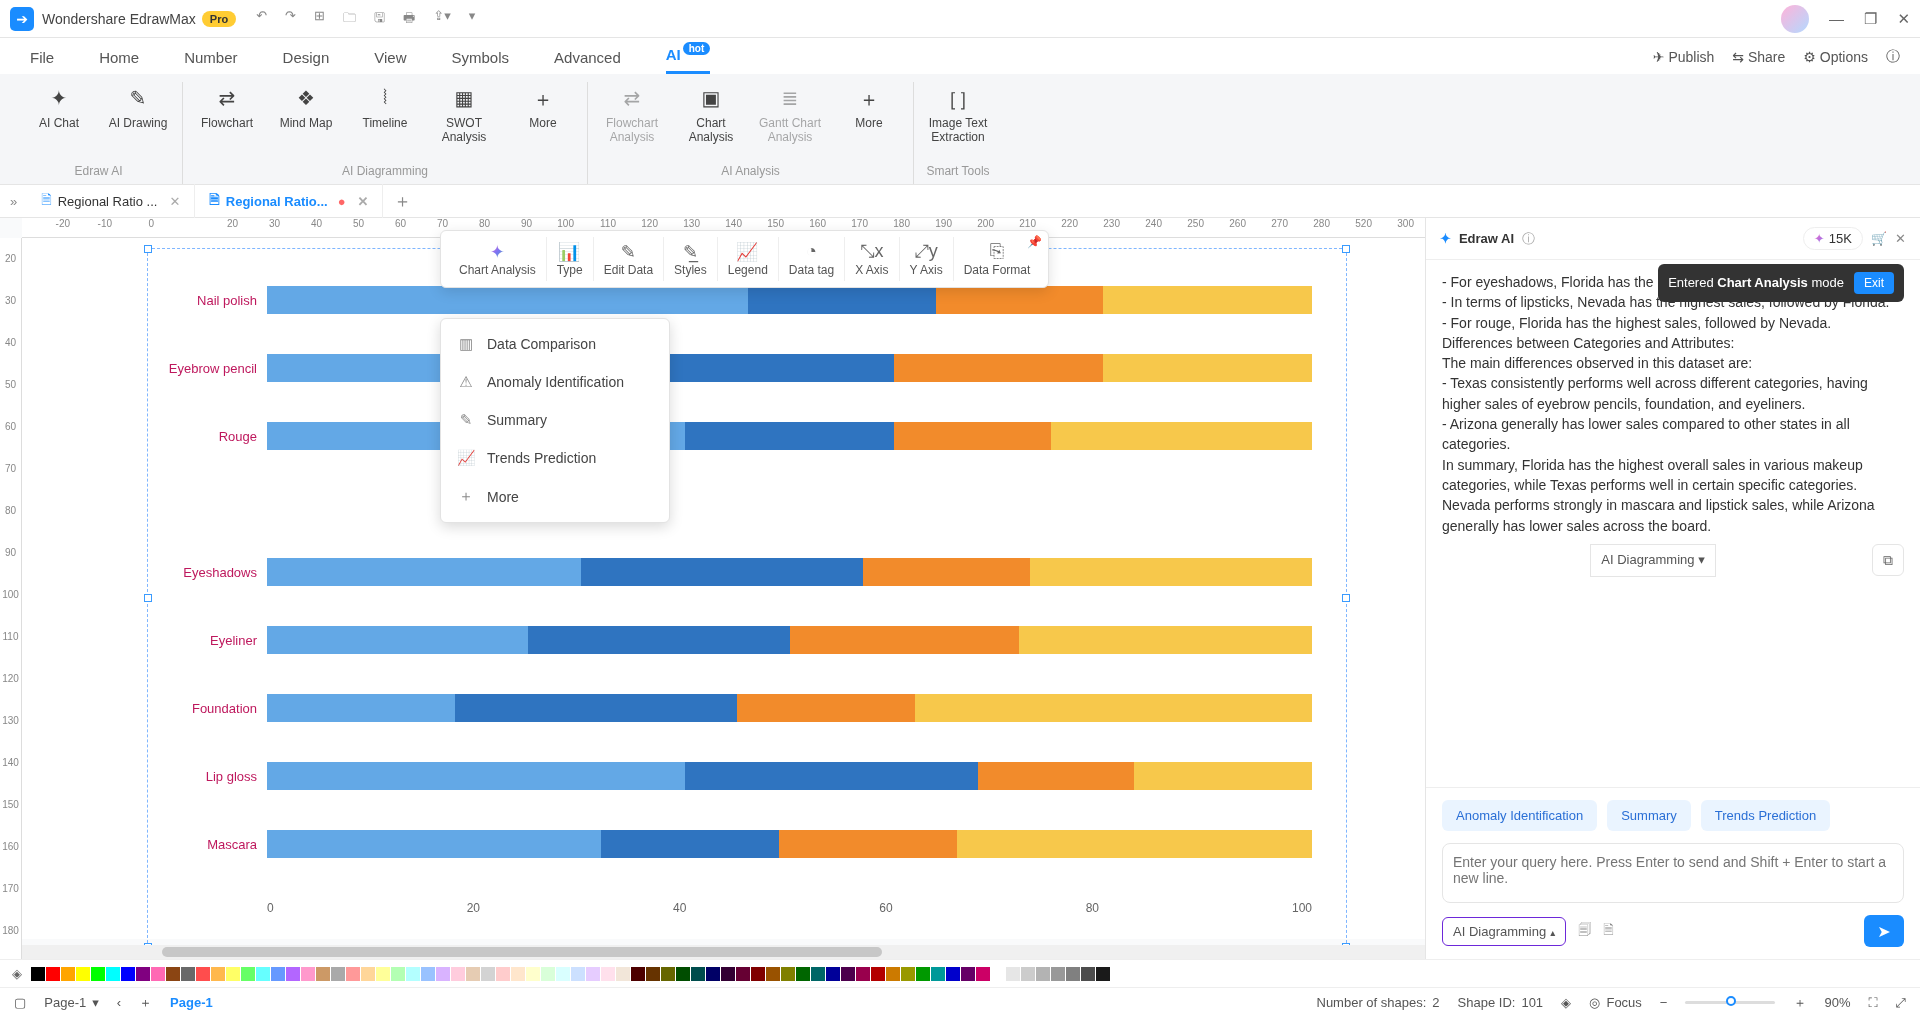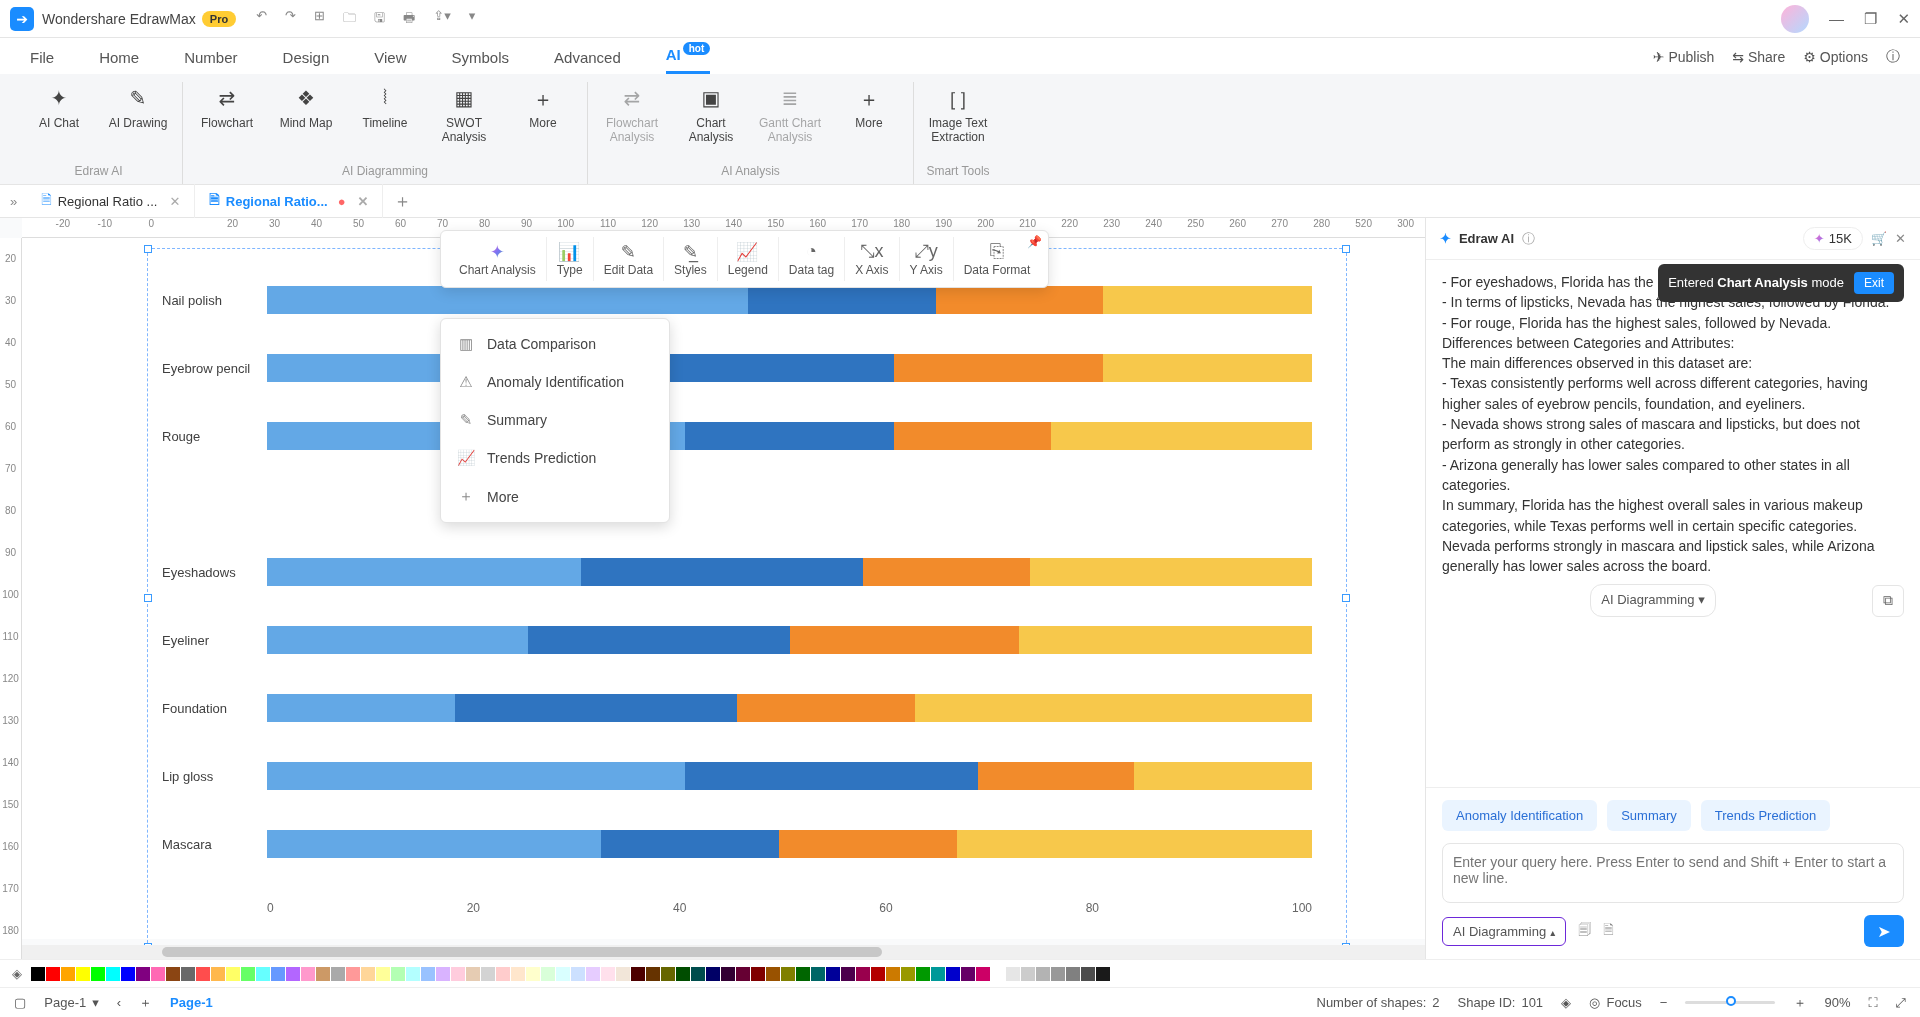--- a/index.html
+++ b/index.html
@@ -53,21 +53,21 @@
 
 #canvas { position:absolute; left:22px; top:20px; right:0; bottom:20px; background:#fff; }
 .selbox{ position:absolute; left:125px; top:10px; width:1200px; height:700px; border:1px dashed #7fb6ff; }
 .handle{ position:absolute; width:8px; height:8px; background:#fff; border:1px solid #3a9bff; }
 
 
 #chart { position:absolute; left:140px; top:45px; width:1150px; height:660px; }
 .legend { position:absolute; top:-26px; left:50%; transform:translateX(-50%); display:flex; gap:24px; font-size:14px; color:#555;}
 .legend .sw{ display:inline-block; width:12px; height:12px; border-radius:50%; margin-right:6px; vertical-align:middle;}
 .catrow { position:absolute; left:0; right:0; height:34px; display:flex; align-items:center; }
-.catlabel { width:105px; font-size:13px; color:#404040; padding-right:10px;}
+.catlabel { width:105px; text-align:right; font-size:13px; color:#be185d; padding-right:10px;}
 .barstack { flex:1; height:28px; display:flex; }
 .seg { height:100%; }
 .xaxis{ position:absolute; bottom:0; left:105px; right:0; display:flex; justify-content:space-between; font-size:12px; color:#666;}
 
 
 #charttb { position:absolute; left:440px; top:230px; background:#fff; border:1px solid #e3e3e3; border-radius:6px; box-shadow:0 4px 14px rgba(0,0,0,.12); display:flex; padding:6px 8px; z-index:30;}
 .ctbi { display:flex; flex-direction:column; align-items:center; padding:4px 10px; cursor:pointer; font-size:12px; color:#555;}
 .ctbi .cic { font-size:18px; height:22px; color:#666; }
 .ctbi.sep { border-right:1px solid #eee; }
 .ctbi.hot .cic{ background:linear-gradient(135deg,#ff6ec4,#7873f5,#4ade80); -webkit-background-clip:text; color:transparent;}
@@ -92,21 +92,21 @@
 #rpfoot{ padding:12px 16px; border-top:1px solid #eee; display:flex; flex-direction:column; gap:12px;}
 #rpfoot .sugrow{ display:flex; gap:10px; flex-wrap:wrap;}
 .sugbtn{ background:#eaf4ff; color:#2a6fd6; border:none; padding:8px 14px; border-radius:6px; font-size:13px; cursor:pointer;}
 .queryta{ width:100%; min-height:60px; border:1px solid #e5e5e5; border-radius:8px; padding:10px; font-size:14px; resize:none; color:#333;}
 .queryrow{ display:flex; align-items:center; gap:12px;}
 .modesel{ border:1px solid #6d28d9; background:#fff; padding:6px 10px; border-radius:6px; font-size:13px; color:#555; cursor:pointer;}
 .modesel .up{font-size:10px; margin-left:4px;}
 .sendbtn{ margin-left:auto; background:#1a8cff; color:#fff; border:none; width:40px; height:32px; border-radius:6px; cursor:pointer; font-size:16px;}
 .copybtn{ border:1px solid #e5e5e5; background:#fff; width:32px; height:32px; border-radius:6px; font-size:14px; color:#666; margin-left:auto;}
 .diagdrop{ display:flex; align-items:center; gap:8px; margin-top:8px;}
-.diagdrop .dsel{ border:1px solid #e5e5e5; padding:6px 10px; border-radius:12px; font-size:13px; color:#555; margin-left:auto; cursor:pointer;}
+.diagdrop .dsel{ border:1px solid #e5e5e5; padding:6px 10px; border-radius:0; font-size:13px; color:#555; margin-left:auto; cursor:pointer;}
 
 
 #colorstrip{ height:28px; background:#fff; display:flex; align-items:center; padding:0 12px; gap:1px; border-top:1px solid #eee;}
 #colorstrip .eyed{ margin-right:8px; color:#666;}
 .csw{ width:14px; height:14px; cursor:pointer;}
 
 
 #statusbar{ height:30px; background:#fff; display:flex; align-items:center; padding:0 14px; gap:18px; font-size:13px; color:#555; border-top:1px solid #eee;}
 #statusbar .sbi{ display:flex; align-items:center; gap:6px; cursor:pointer;}
 #statusbar .sp{flex:1;}
@@ -426,21 +426,20 @@
         <span><span>Entered </span><b>Chart Analysis</b><span> mode</span></span>
         <button class="exit">Exit</button>
       </div>
       <div id="analysis-text" style="margin-top:4px;">
           <div>- For eyeshadows, Florida has the highest sales.</div>
           <div>- In terms of lipsticks, Nevada has the highest sales, followed by Florida.</div>
           <div>- For rouge, Florida has the highest sales, followed by Nevada.</div>
           <div>Differences between Categories and Attributes:</div>
           <div>The main differences observed in this dataset are:</div>
           <div>- Texas consistently performs well across different categories, having higher sales of eyebrow pencils, foundation, and eyeliners.</div>
-          <div>- Nevada shows strong sales of mascara and lipsticks, but does not perform as strongly in other categories.</div>
           <div>- Arizona generally has lower sales compared to other states in all categories.</div>
           <div>In summary, Florida has the highest overall sales in various makeup categories, while Texas performs well in certain specific categories. Nevada performs strongly in mascara and lipstick sales, while Arizona generally has lower sales across the board.</div>
         </div>
       <div class="diagdrop">
         <span class="dsel"><span>AI Diagramming</span> ▾</span>
         <button class="copybtn">⧉</button>
       </div>
     </div>
     <div id="rpfoot">
       <div class="sugrow" id="sugrow">

